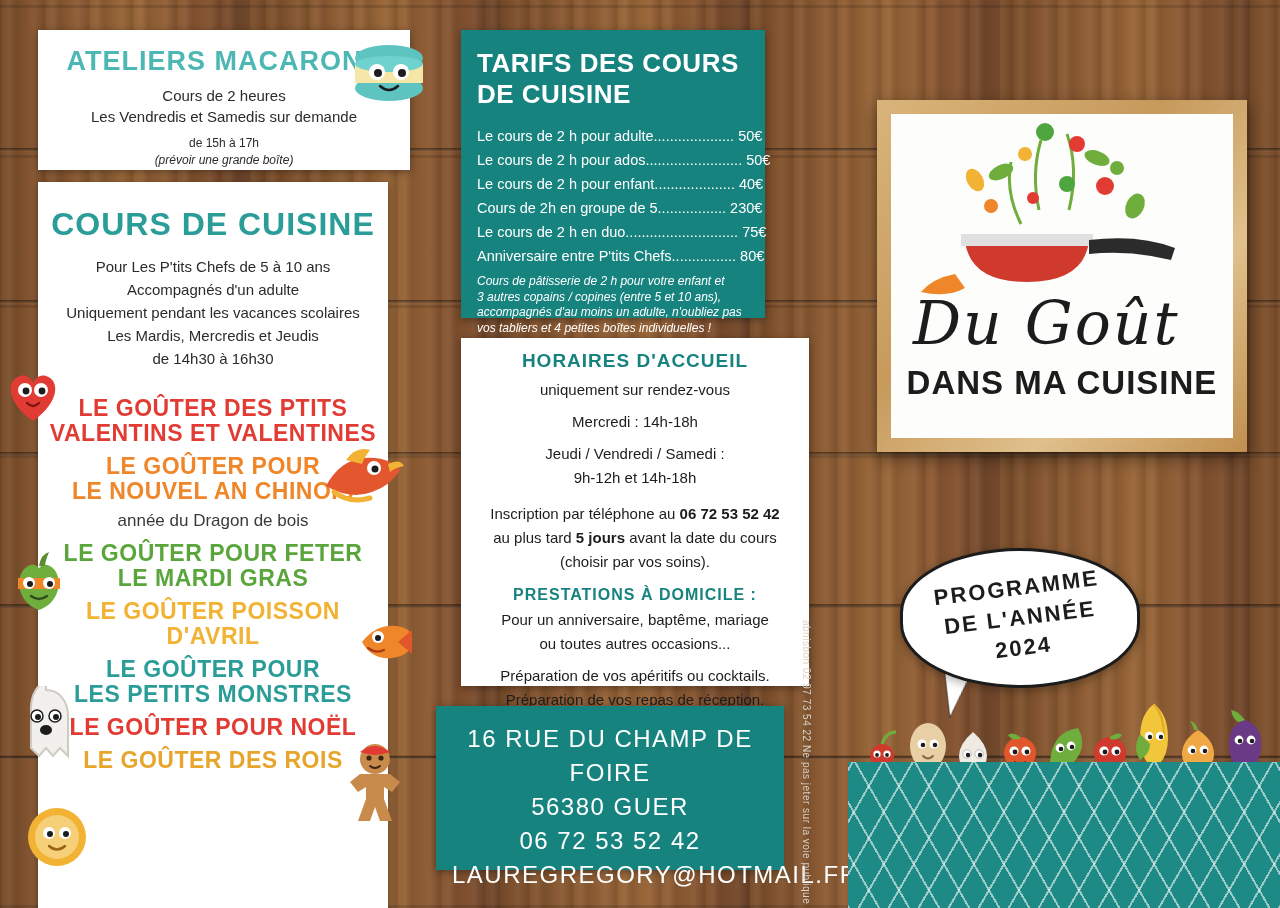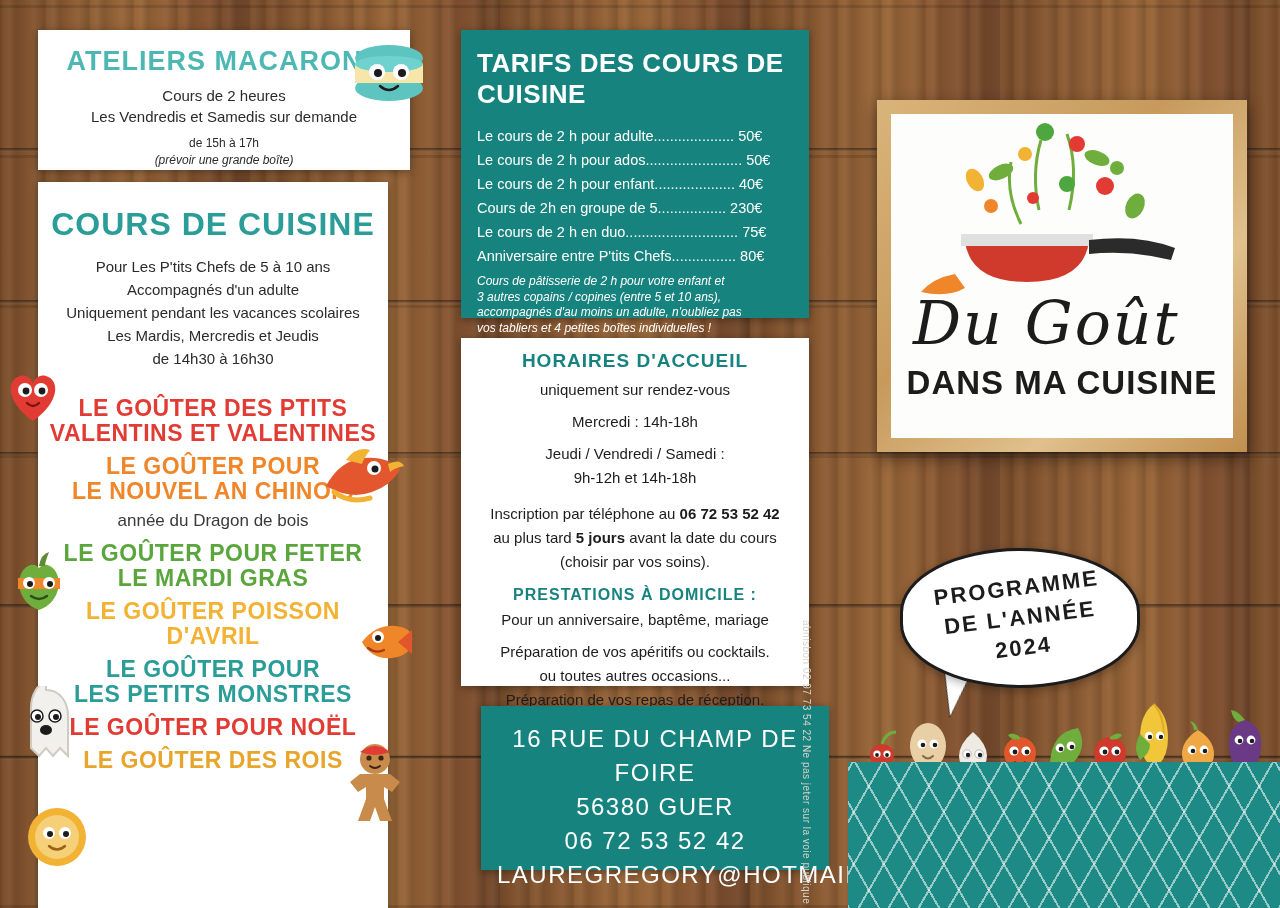--- a/index.html
+++ b/index.html
@@ -78,40 +78,40 @@
   .c-orange{ color:#f0862a; }
   .c-green{ color:#5aa63c; }
   .c-yellow{ color:#f2b233; }
   .c-teal{ color:#2a9d98; }
   .c-gold{ color:#e8a52b; }
 
   
   .mascot{ position:absolute; }
 
   
-  #tarifs{ left:461px; top:30px; width:348px; height:288px; padding:14px 16px; }
+  #tarifs{ left:461px; top:30px; width:304px; height:288px; padding:14px 16px; }
   #tarifs .title{
     font-size:26px; letter-spacing:.5px; font-weight:bold;
     font-family:"Liberation Sans Narrow","Liberation Sans",sans-serif;
     margin:4px 0 14px;
   }
   #tarifs .row{ font-size:14.5px; line-height:24px; white-space:nowrap; }
   #tarifs .small{ font-size:12px; font-style:italic; line-height:15.5px; margin-top:6px; }
   #tarifs .bon{ text-align:center; font-weight:bold; font-size:16px; letter-spacing:1px; margin-top:14px; }
 
   
   #horaires{ left:461px; top:338px; width:348px; height:348px; padding:8px 16px; text-align:center; color:#1d1d1d;}
   #horaires .title{ font-size:19px; letter-spacing:1px; color:#17837f; font-weight:bold; margin:4px 0 6px; }
   #horaires .l{ font-size:15px; line-height:24px; }
   #horaires .gap{ height:12px; }
   #horaires .title2{ font-size:16px; letter-spacing:1px; color:#17837f; font-weight:bold; margin:12px 0 4px; }
   b.num{ font-weight:bold; }
 
   
-  #adresse{ left:481px; top:706px; width:348px; height:164px; padding:16px; text-align:center; }
+  #adresse{ left:436px; top:706px; width:348px; height:164px; padding:16px; text-align:center; }
   #adresse .l{
     font-family:"Liberation Sans Narrow","Liberation Sans",sans-serif;
     font-size:24px; letter-spacing:1.5px; line-height:34px;
   }
 
   
   #legal{
     position:absolute; left:812px; top:620px; width:230px;
     transform:rotate(90deg); transform-origin:left top;
     font-size:10px; color:#d8d2c8; letter-spacing:.5px; white-space:nowrap;
@@ -357,22 +357,22 @@
   <div class="l">
     <span>Inscription par téléphone au </span><b class="num">06 72 53 52 42</b>
   </div>
   <div class="l">
     <span>au plus tard </span><b>5 jours</b><span> avant la date du cours</span>
   </div>
   <div class="l">(choisir par vos soins).</div>
 
   <div class="title2">PRESTATIONS À DOMICILE :</div>
   <div class="l">Pour un anniversaire, baptême, mariage</div>
+  <div class="l">ou toutes autres occasions...</div>
   <div class="l" style="margin-top:8px">Préparation de vos apéritifs ou cocktails.</div>
-  <div class="l">ou toutes autres occasions...</div>
   <div class="l">Préparation de vos repas de réception.</div>
 </div>
 
 <div class="card-teal" id="adresse">
   <div class="l">16 RUE DU CHAMP DE FOIRE</div>
   <div class="l">56380 GUER</div>
   <div class="l">06 72 53 52 42</div>
   <div class="l">LAUREGREGORY@HOTMAIL.FR</div>
 </div>
 

